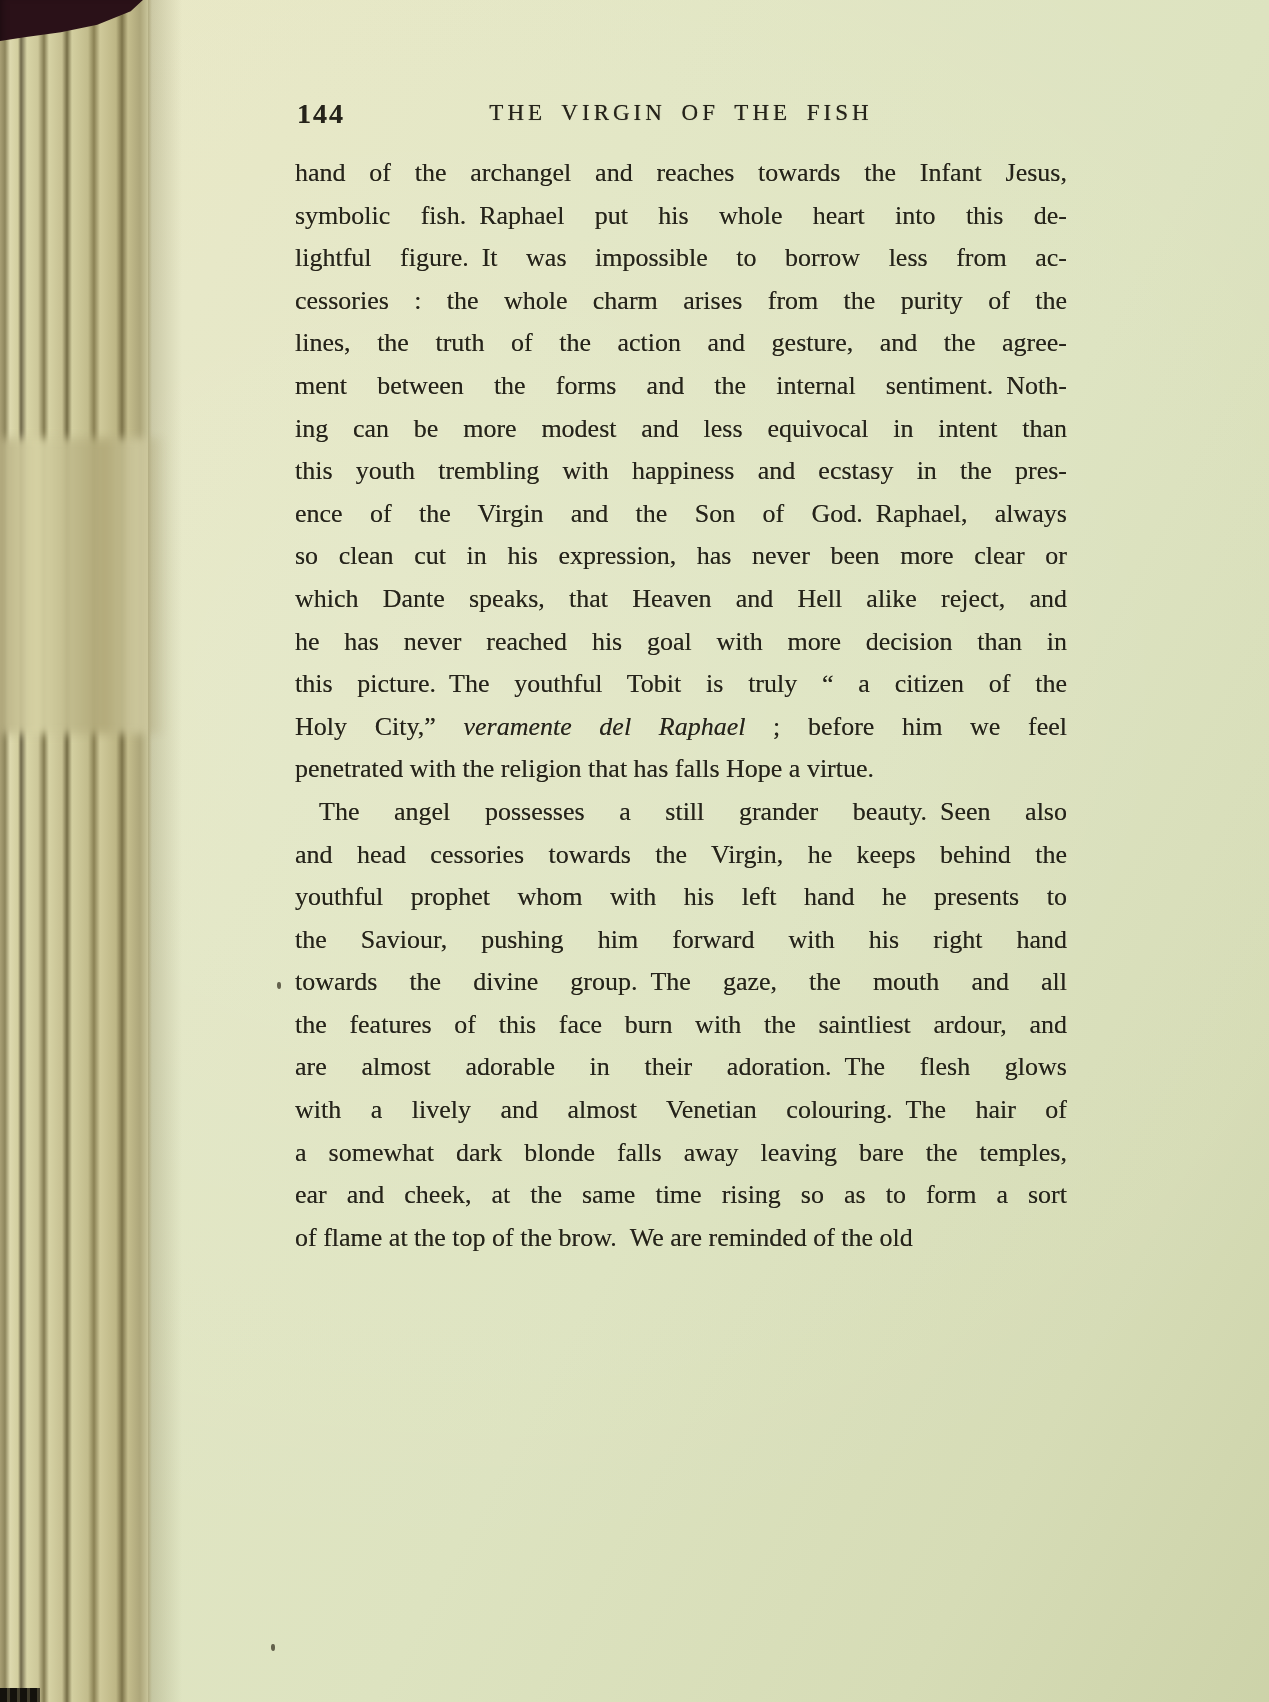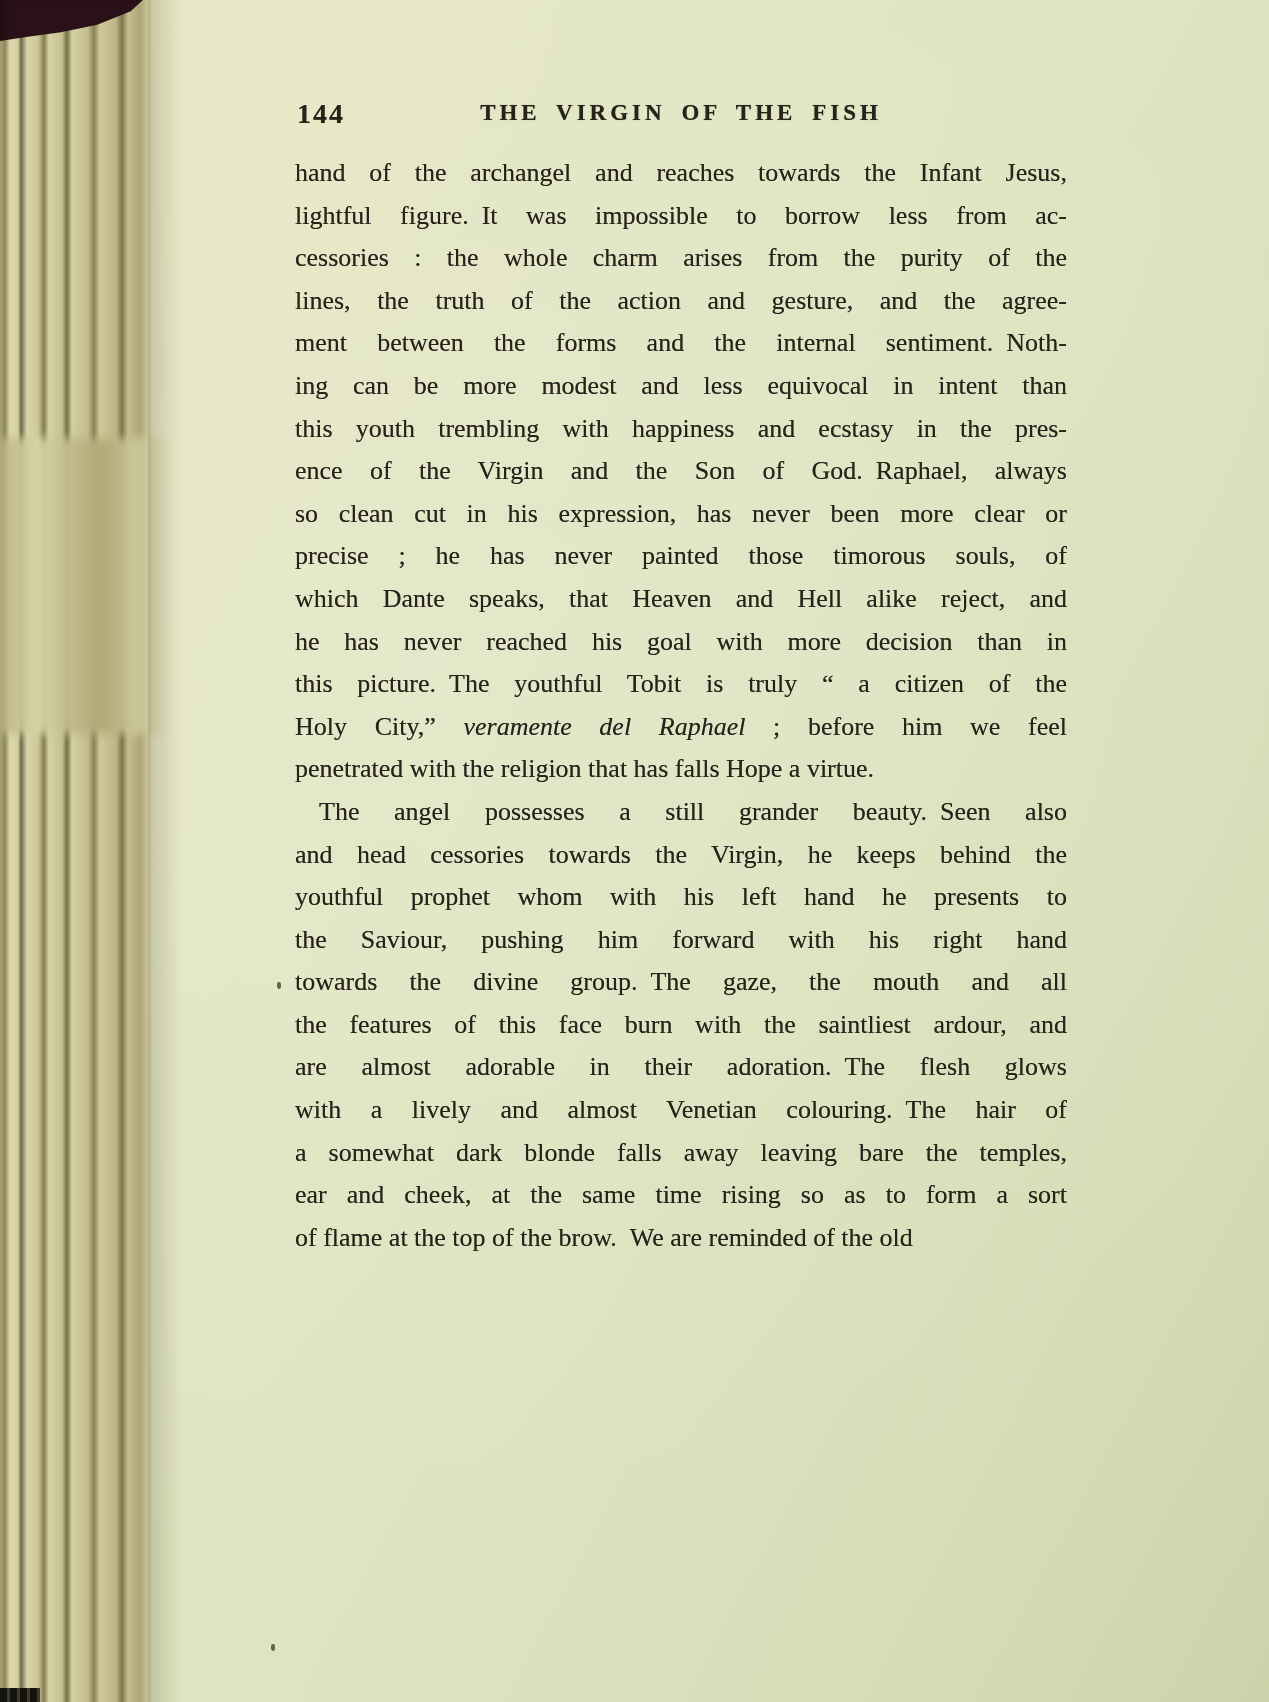--- a/index.html
+++ b/index.html
@@ -45,21 +45,21 @@
     background:repeating-linear-gradient(90deg,#14120d 0 7px,#3f3b2a 7px 10px);
   }
   .text-block{position:absolute;left:295px;top:96px;width:772px;color:#25231a;}
   .header-row{position:relative;height:36px;}
   .page-number{
     position:absolute;left:2px;top:2px;font-size:28px;letter-spacing:2px;
     font-weight:bold;text-shadow:0 0 .6px rgba(25,22,12,.55);
   }
   .running-header{
     position:absolute;left:0;right:0;top:4px;text-align:center;
-    font-size:23px;font-weight:bold;letter-spacing:4px;word-spacing:6px;
+    font-size:23px;font-weight:normal;letter-spacing:4px;word-spacing:6px;
     text-shadow:0 0 .7px rgba(25,22,12,.6);
   }
   .text-body{
     margin-top:20px;font-size:26px;line-height:42.6px;
     text-shadow:0 0 .5px rgba(25,22,12,.5);
   }
   .line{text-align:justify;text-align-last:justify;height:42.6px;overflow:visible;}
   .line.last{text-align-last:left;}
   .line.indent{text-indent:24px;}
   .italic{font-style:italic;}
@@ -77,29 +77,29 @@
   <div class="cover-bottom"></div>
 
   <div class="text-block">
     <div class="header-row">
       <span class="page-number">144</span>
       <span class="running-header">THE VIRGIN OF THE FISH</span>
     </div>
     <div class="text-body">
         <div>
           <div class="line">hand of the archangel and reaches towards the Infant Jesus,</div>
+          <div class="line">symbolic fish. Raphael put his whole heart into this de-</div>
           <div class="line">lightful figure. It was impossible to borrow less from ac-</div>
           <div class="line">cessories : the whole charm arises from the purity of the</div>
           <div class="line">lines, the truth of the action and gesture, and the agree-</div>
           <div class="line">ment between the forms and the internal sentiment. Noth-</div>
           <div class="line">ing can be more modest and less equivocal in intent than</div>
           <div class="line">this youth trembling with happiness and ecstasy in the pres-</div>
           <div class="line">ence of the Virgin and the Son of God. Raphael, always</div>
           <div class="line">so clean cut in his expression, has never been more clear or</div>
-          <div class="line">precise ; he has never painted those timorous souls, of</div>
           <div class="line">which Dante speaks, that Heaven and Hell alike reject, and</div>
           <div class="line">he has never reached his goal with more decision than in</div>
           <div class="line">this picture. The youthful Tobit is truly “ a citizen of the</div>
           <div class="line">Holy City,” <span class="italic">veramente del Raphael</span> ; before him we feel</div>
           <div class="line last">penetrated with the religion that has falls Hope a virtue.</div>
         </div>
         <div>
           <div class="line indent">The angel possesses a still grander beauty. Seen also</div>
           <div class="line">and head cessories towards the Virgin, he keeps behind the</div>
           <div class="line">youthful prophet whom with his left hand he presents to</div>

